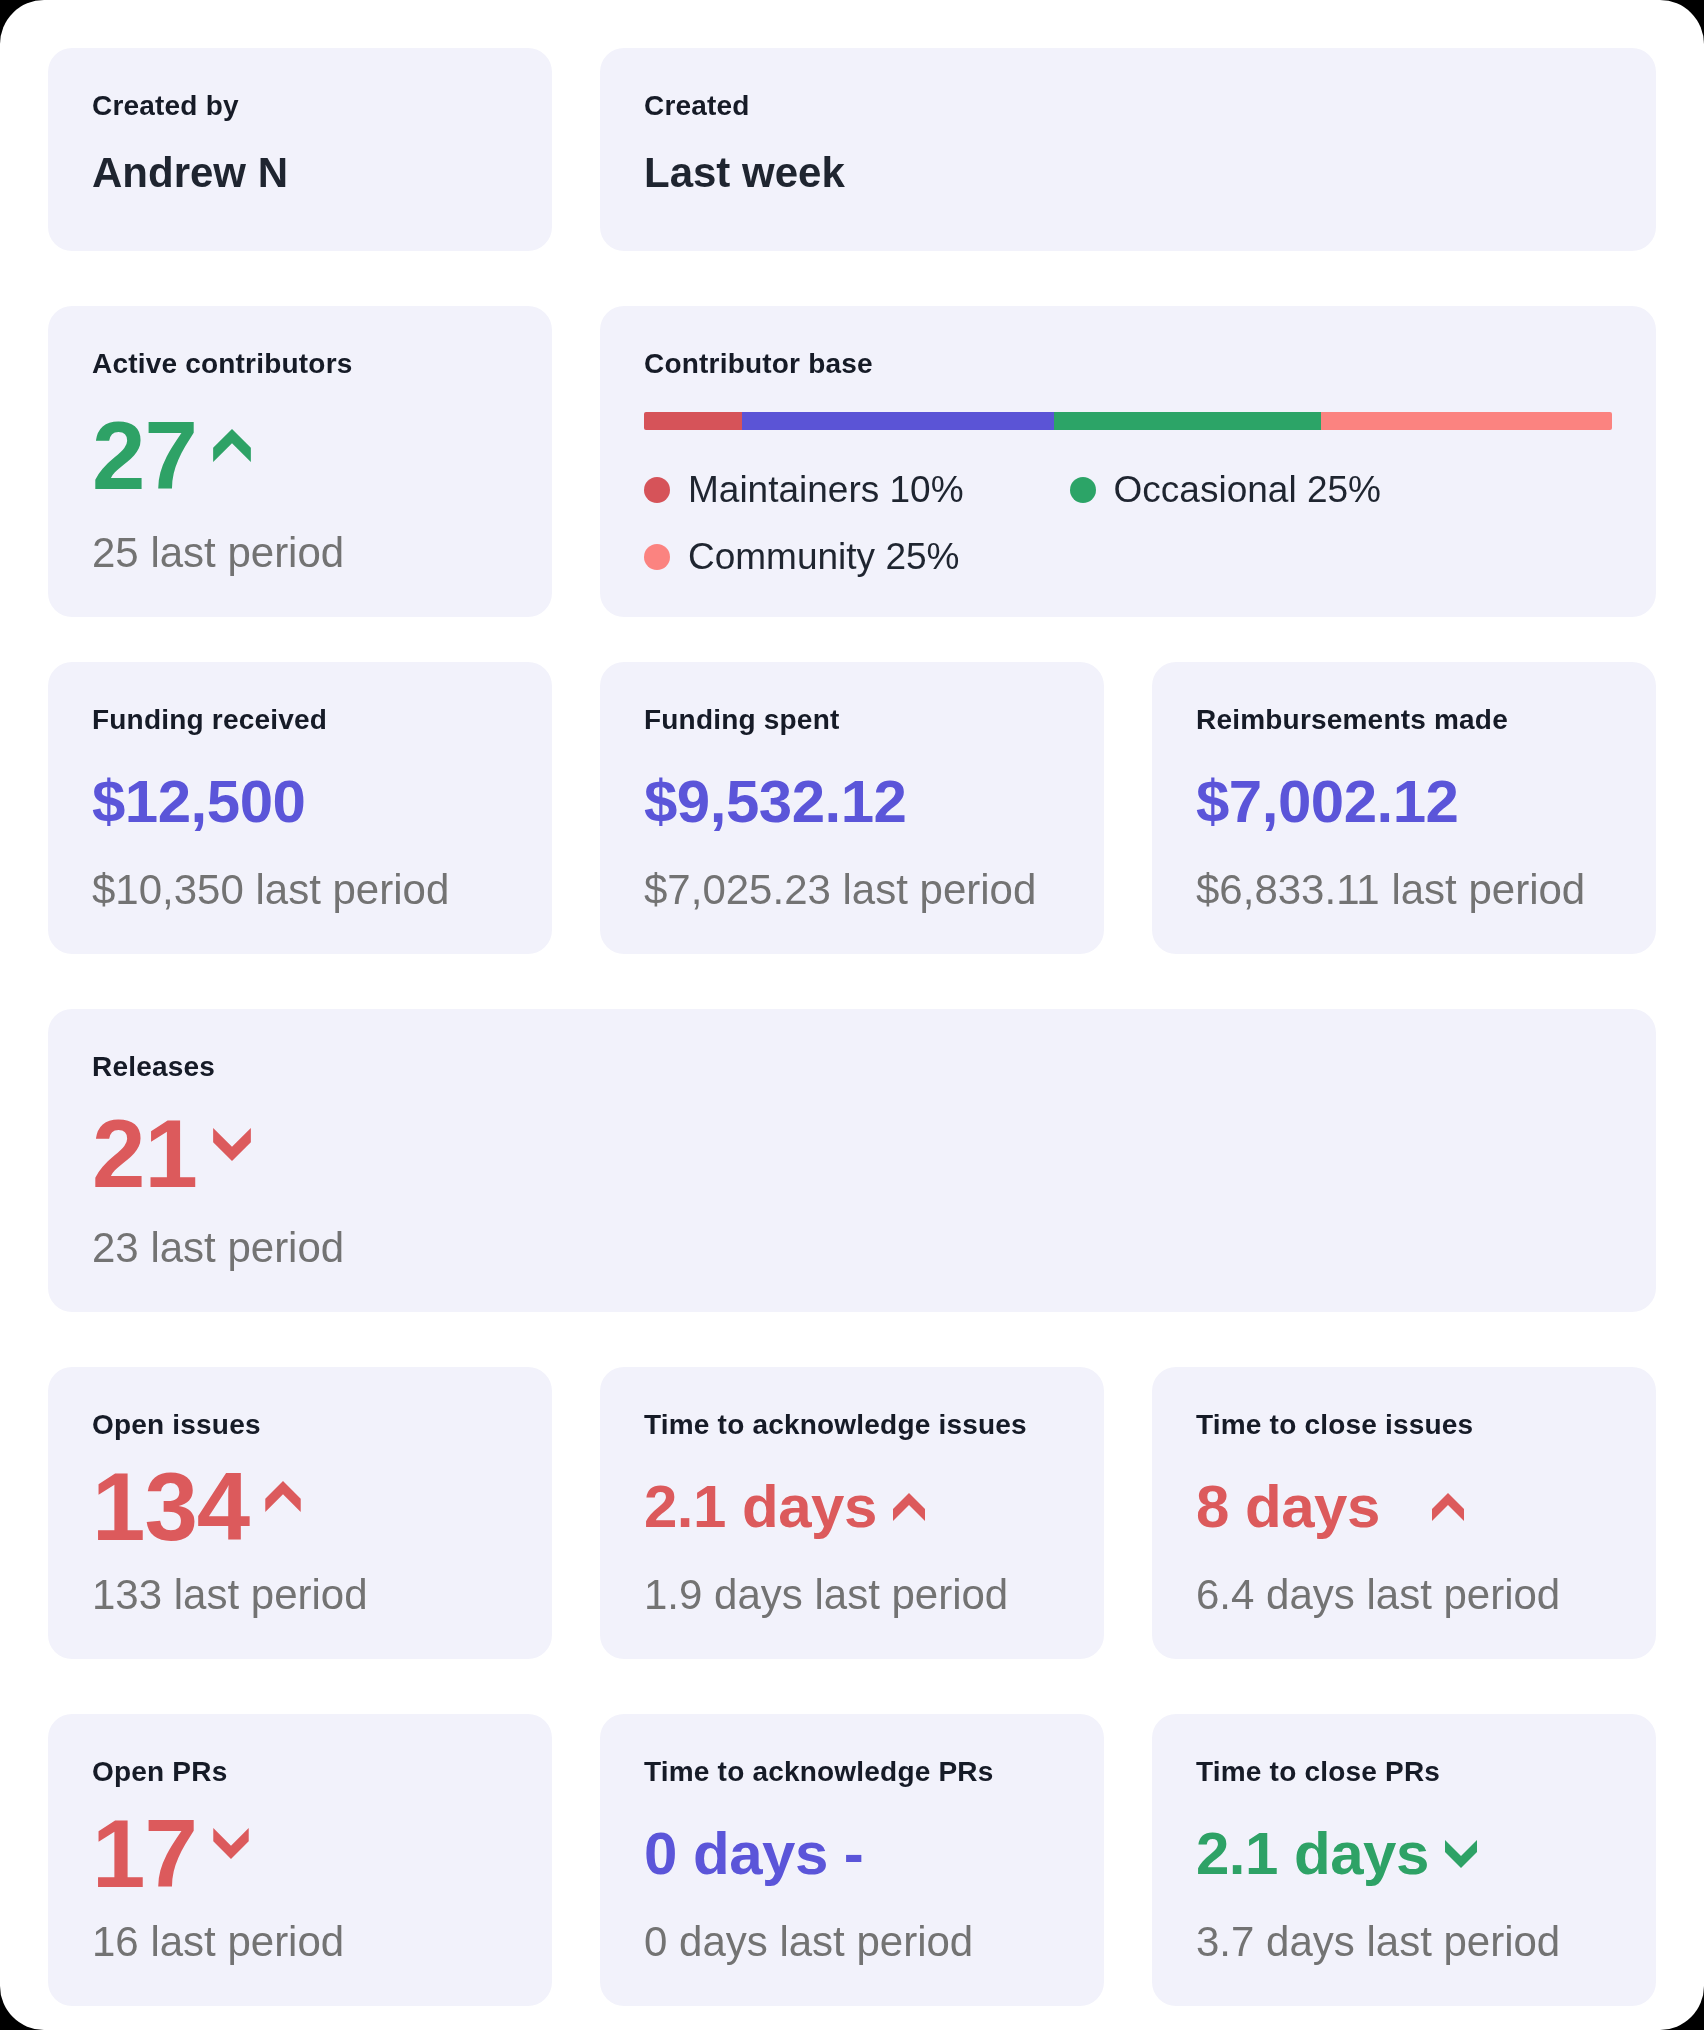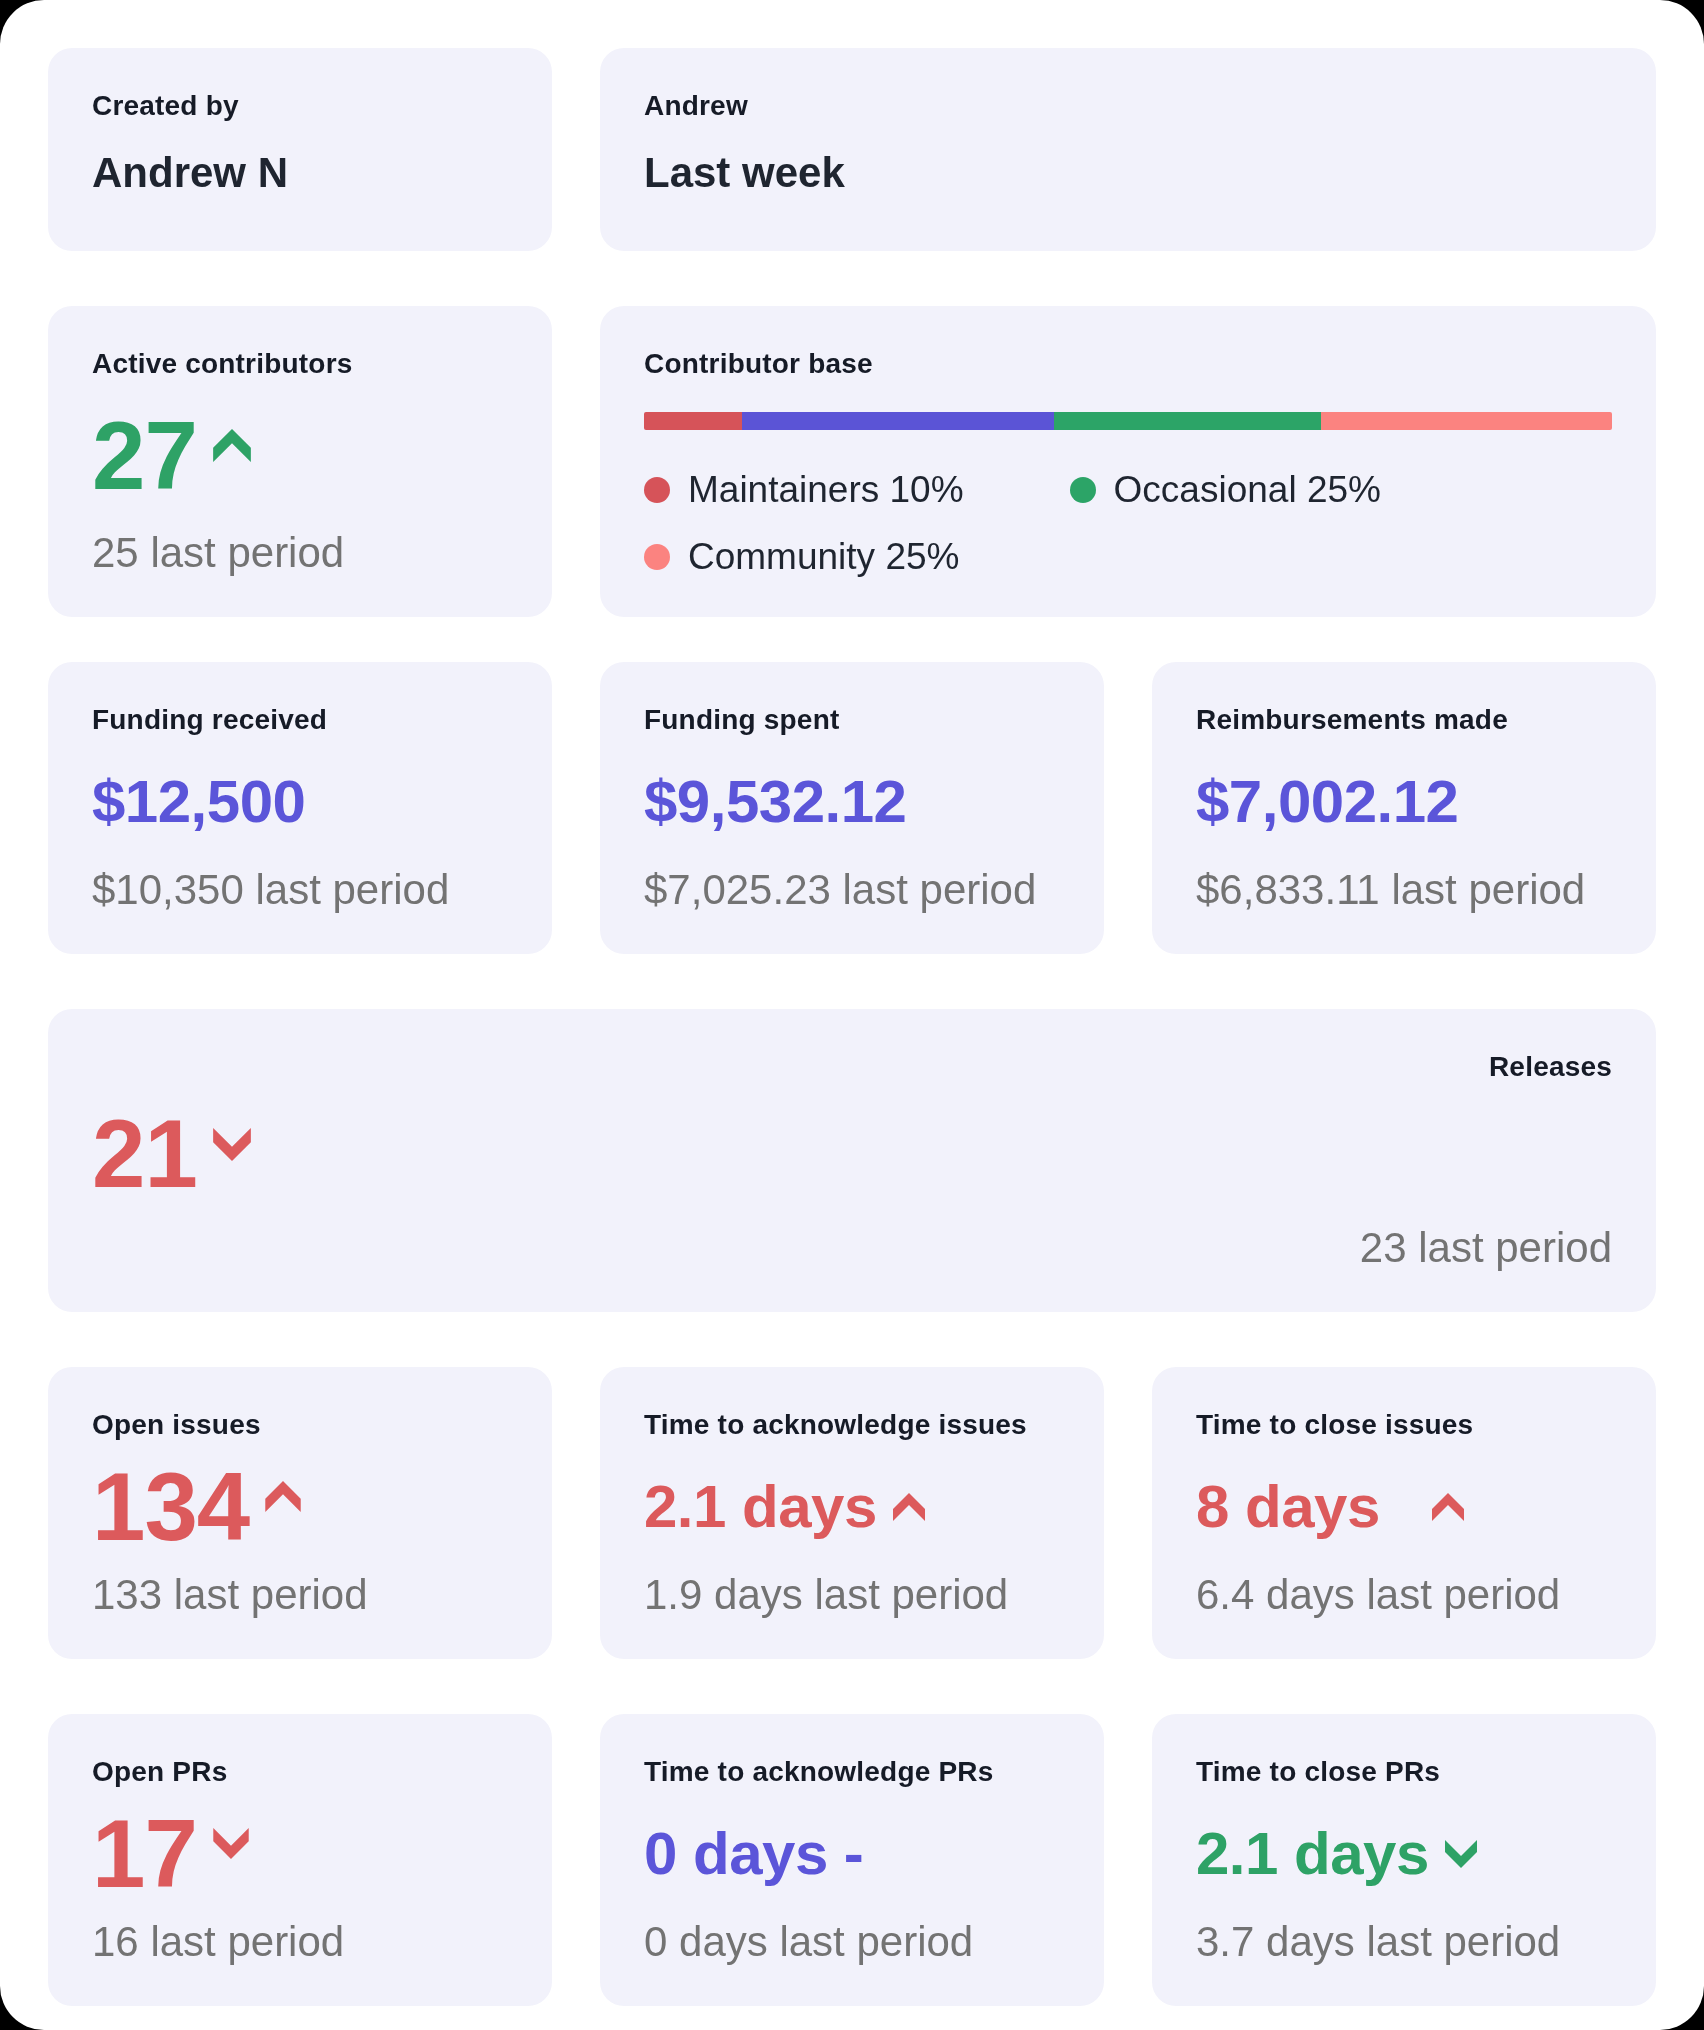--- a/index.html
+++ b/index.html
@@ -14,21 +14,21 @@
     background:#ffffff;
     border-radius:44px;
     box-sizing:border-box;
     padding:48px 48px 12px 48px;
     display:flex;flex-direction:column;gap:55px;
     overflow:hidden;
   }
   .row{display:grid;column-gap:48px;}
   .row.two{grid-template-columns:504px 1fr;}
   .row.three{grid-template-columns:1fr 1fr 1fr;}
-  .row.one{grid-template-columns:1fr;text-align:right;}
+  .row.one{grid-template-columns:1fr;}
   .h-info{height:203px;}
   .h-contrib{height:301px;}
   .h-metric{height:292px;}
   .h-releases{height:303px;}
 
   .card{
     background:#F2F2FB;
     border-radius:24px;
     box-sizing:border-box;
     padding:40px 44px;
@@ -75,21 +75,21 @@
 <body>
 
 <div class="page">
 
   <div class="row two h-info">
     <div class="card">
       <div class="card-title">Created by</div>
       <div class="plain-value">Andrew N</div>
     </div>
     <div class="card">
-      <div class="card-title">Andrew</div>
+      <div class="card-title">Created</div>
       <div class="plain-value">Last week</div>
     </div>
   </div>
 
   <div class="row two h-contrib">
     <div class="card metric-card">
       <div class="card-title">Active contributors</div>
       <div class="value-line value-big green">
         <span>27</span>
         <span class="trend big">

